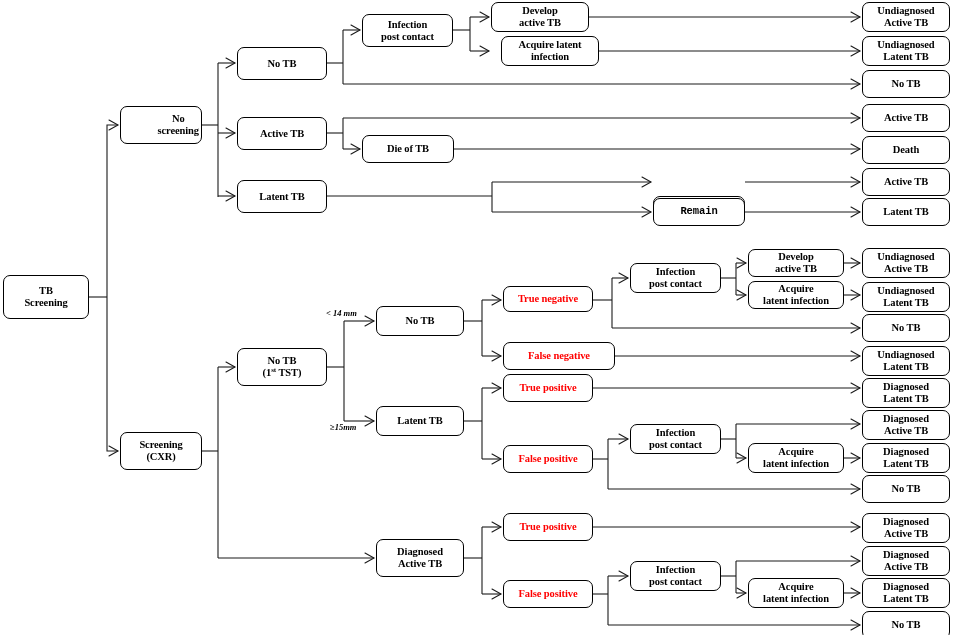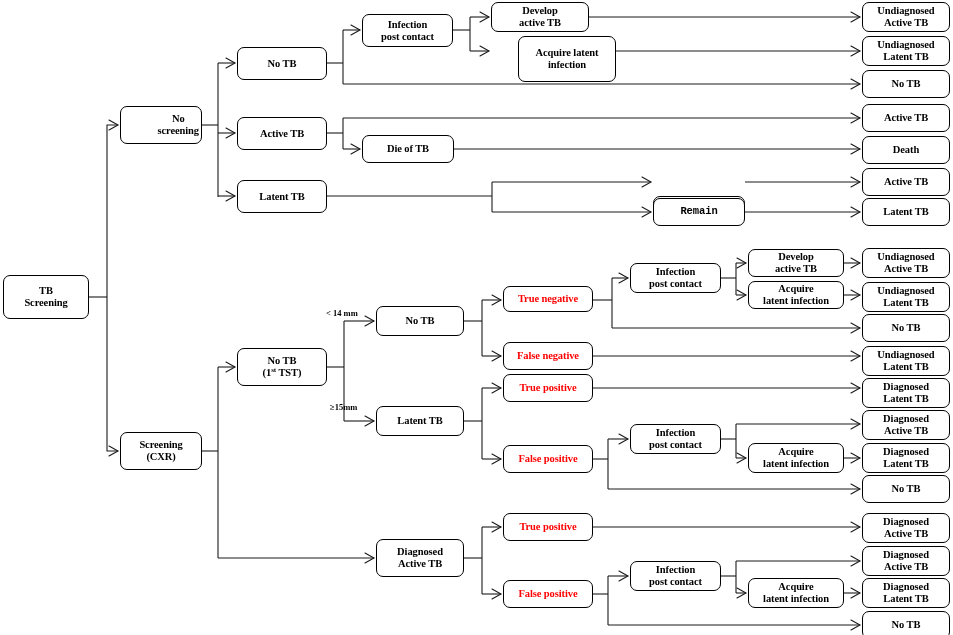--- a/index.html
+++ b/index.html
@@ -44,20 +44,21 @@
     color: #ff0000;
   }
   .node .ln { display: block; }
   .edgelabel {
     position: absolute;
     font-family: "Liberation Serif", "DejaVu Serif", serif;
     font-size: 8.5px;
     font-weight: bold;
     color: #000000;
     white-space: nowrap;
+    font-style: italic;
   }
   sup { font-size: 0.68em; vertical-align: super; line-height: 0; }
 </style>
 </head>
 <body>
 
 <div id="root">
   <svg id="wires" viewBox="0 0 953 635">
       <path d="M 89 297 L 107 297" stroke="#1a1a1a" stroke-width="1.1" fill="none"></path>
       <path d="M 107 297 L 107 125 L 118 125" stroke="#1a1a1a" stroke-width="1.1" fill="none"></path>
@@ -226,21 +227,21 @@
           <span class="ln">Infection</span>
           <span class="ln">post contact</span>
         </div>
       </div>
       <div class="node" style="left: 491px; top: 2px; width: 98px; height: 30px;">
         <div>
           <span class="ln">Develop</span>
           <span class="ln">active TB</span>
         </div>
       </div>
-      <div class="node" style="left: 518px; top: 36px; width: 98px; height: 46px;">
+      <div class="node" style="left: 501px; top: 36px; width: 98px; height: 30px;">
         <div>
           <span class="ln">Acquire latent</span>
           <span class="ln">infection</span>
         </div>
       </div>
       <div class="node" style="left: 362px; top: 135px; width: 92px; height: 28px;">
         <div>
           <span class="ln">Die of TB</span>
         </div>
       </div>
@@ -311,21 +312,21 @@
       <div class="node" style="left: 376px; top: 406px; width: 88px; height: 30px;">
         <div>
           <span class="ln">Latent TB</span>
         </div>
       </div>
       <div class="node red" style="left: 503px; top: 286px; width: 90px; height: 20px;">
         <div>
           <span class="ln">True negative</span>
         </div>
       </div>
-      <div class="node red" style="left: 503px; top: 342px; width: 90px; height: 28px;">
+      <div class="node red" style="left: 503px; top: 342px; width: 112px; height: 28px;">
         <div>
           <span class="ln">False negative</span>
         </div>
       </div>
       <div class="node red" style="left: 503px; top: 374px; width: 90px; height: 28px;">
         <div>
           <span class="ln">True positive</span>
         </div>
       </div>
       <div class="node red" style="left: 503px; top: 445px; width: 90px; height: 28px;">
@@ -450,15 +451,15 @@
         </div>
       </div>
       <div class="node" style="left: 862px; top: 611px; width: 88px; height: 28px;">
         <div>
           <span class="ln">No TB</span>
         </div>
       </div>
     </div>
   <div id="labellayer">
       <div class="edgelabel" style="left: 326px; top: 308px;">&lt; 14 mm</div>
-      <div class="edgelabel" style="left: 330px; top: 402px;">≥15mm</div>
+      <div class="edgelabel" style="left: 330px; top: 422px;">≥15mm</div>
     </div>
 </div>
 
 </body></html>

